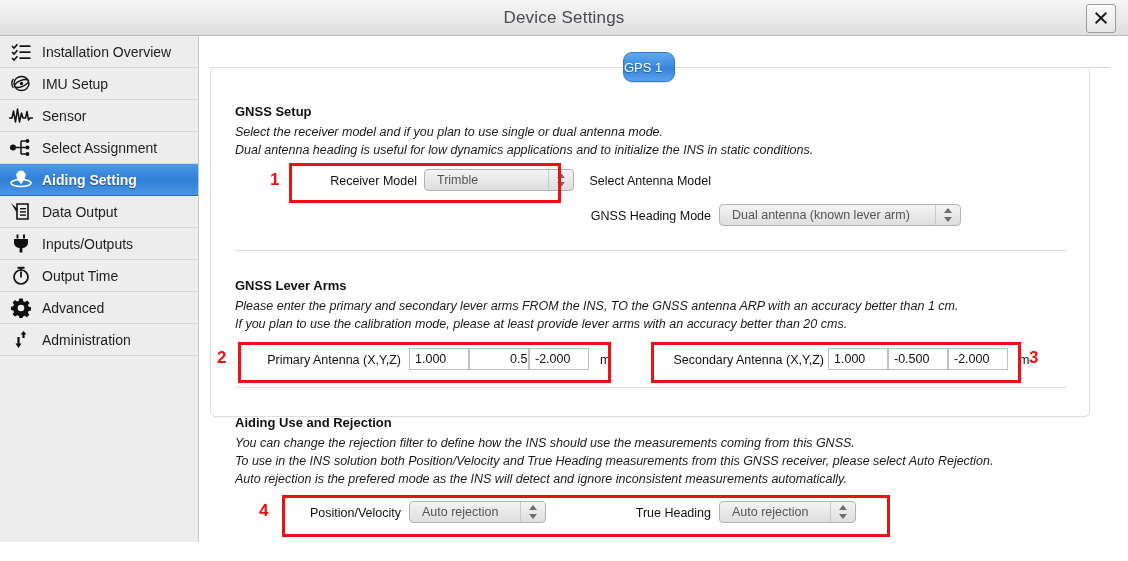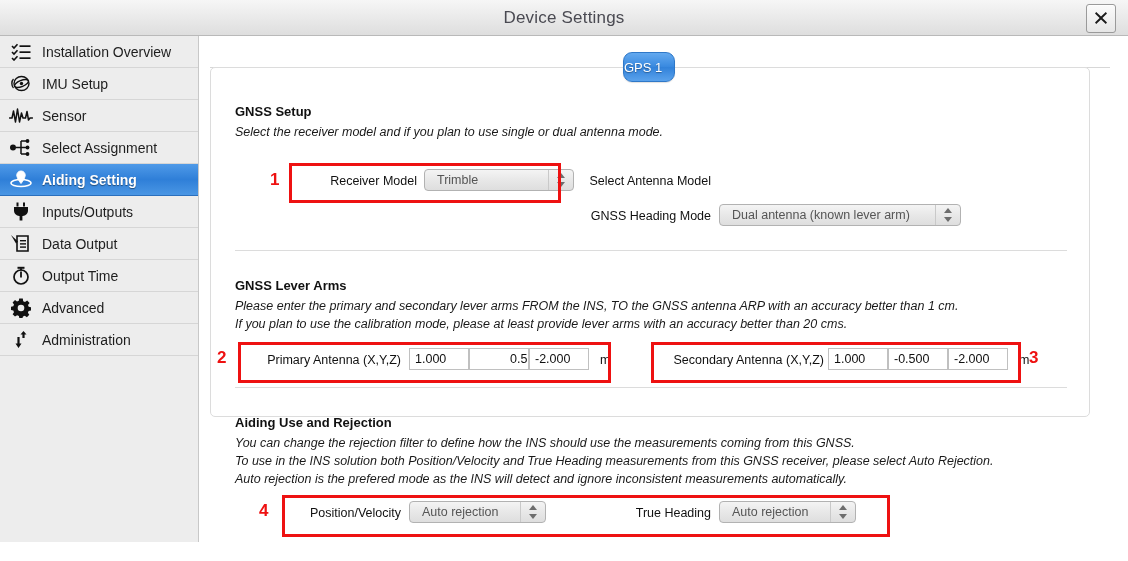--- a/index.html
+++ b/index.html
@@ -255,46 +255,46 @@
         <ellipse class="nofill" cx="12" cy="13" rx="10" ry="3.6" fill="none" stroke="#111" stroke-width="1.5"></ellipse>
         <path d="M12,1 C9.6,1 7.8,2.9 7.8,5.2 C7.8,8.3 12,13.5 12,13.5 C12,13.5 16.2,8.3 16.2,5.2 C16.2,2.9 14.4,1 12,1 Z" fill="#111"></path>
         <circle cx="12" cy="5.2" r="1.5" fill="#fff"></circle>
       </svg>
     </span>
     <span>Aiding Setting</span>
   </div>
 
   <div class="side-item">
     <span class="si-icon">
-      <svg width="20" height="19" viewBox="0 0 20 19">
-        <rect x="5.5" y="0.5" width="2" height="4" fill="#111"></rect>
-        <rect x="12" y="0.5" width="2" height="4" fill="#111"></rect>
-        <path d="M3,5 L17,5 L17,8.5 C17,12 14.5,14 10,14 C5.5,14 3,12 3,8.5 Z" fill="#111"></path>
-        <rect x="8.6" y="13.5" width="2.8" height="5" fill="#111"></rect>
-      </svg>
-    </span>
-    <span>Inputs/Outputs</span>
-  </div>
-
-  <div class="side-item">
-    <span class="si-icon">
       <svg width="22" height="19" viewBox="0 0 22 19">
         <path class="nofill" d="M7,2 L18,2 L18,17 L7,17 Z" fill="none" stroke="#111" stroke-width="1.6"></path>
         <rect x="10" y="6" width="6" height="1.4" fill="#111"></rect>
         <rect x="10" y="9.2" width="6" height="1.4" fill="#111"></rect>
         <rect x="10" y="12.4" width="6" height="1.4" fill="#111"></rect>
         <path d="M1,1 L8,7.5 L6,9.5 Z" fill="#111"></path>
       </svg>
     </span>
     <span>Data Output</span>
   </div>
 
   <div class="side-item">
     <span class="si-icon">
       <svg width="20" height="19" viewBox="0 0 20 19">
+        <rect x="5.5" y="0.5" width="2" height="4" fill="#111"></rect>
+        <rect x="12" y="0.5" width="2" height="4" fill="#111"></rect>
+        <path d="M3,5 L17,5 L17,8.5 C17,12 14.5,14 10,14 C5.5,14 3,12 3,8.5 Z" fill="#111"></path>
+        <rect x="8.6" y="13.5" width="2.8" height="5" fill="#111"></rect>
+      </svg>
+    </span>
+    <span>Inputs/Outputs</span>
+  </div>
+
+  <div class="side-item">
+    <span class="si-icon">
+      <svg width="20" height="19" viewBox="0 0 20 19">
         <circle class="nofill" cx="10" cy="11" r="7" fill="none" stroke="#111" stroke-width="1.7"></circle>
         <rect x="9.1" y="5.5" width="1.8" height="6" fill="#111"></rect>
         <rect x="6.5" y="0.8" width="7" height="2" fill="#111"></rect>
         <rect x="9.1" y="2.2" width="1.8" height="2.2" fill="#111"></rect>
       </svg>
     </span>
     <span>Output Time</span>
   </div>
 
   <div class="side-item">
@@ -319,20 +319,21 @@
 
 </div>
 
 <div class="content-area">
 
   <div class="tab-strip"></div>
   <div class="panel">
 
     <div class="sec-title" style="left:24px; top:36px;">GNSS Setup</div>
     <div class="sec-desc" style="left:24px; top:57px;">Select the receiver model and if you plan to use single or dual antenna mode.</div>
+    <div class="sec-desc" style="left:24px; top:75px;">Dual antenna heading is useful for low dynamics applications and to initialize the INS in static conditions.</div>
 
     <div class="fld-label" style="left:78px; top:106px; width:128px;">Receiver Model</div>
     <div class="combo" style="left:213px; top:101px; width:150px;">
       <div class="combo-val">Trimble</div>
       <div class="spin">
           <i class="ar up"></i>
           <i class="ar dn"></i>
         </div>
     </div>
 

